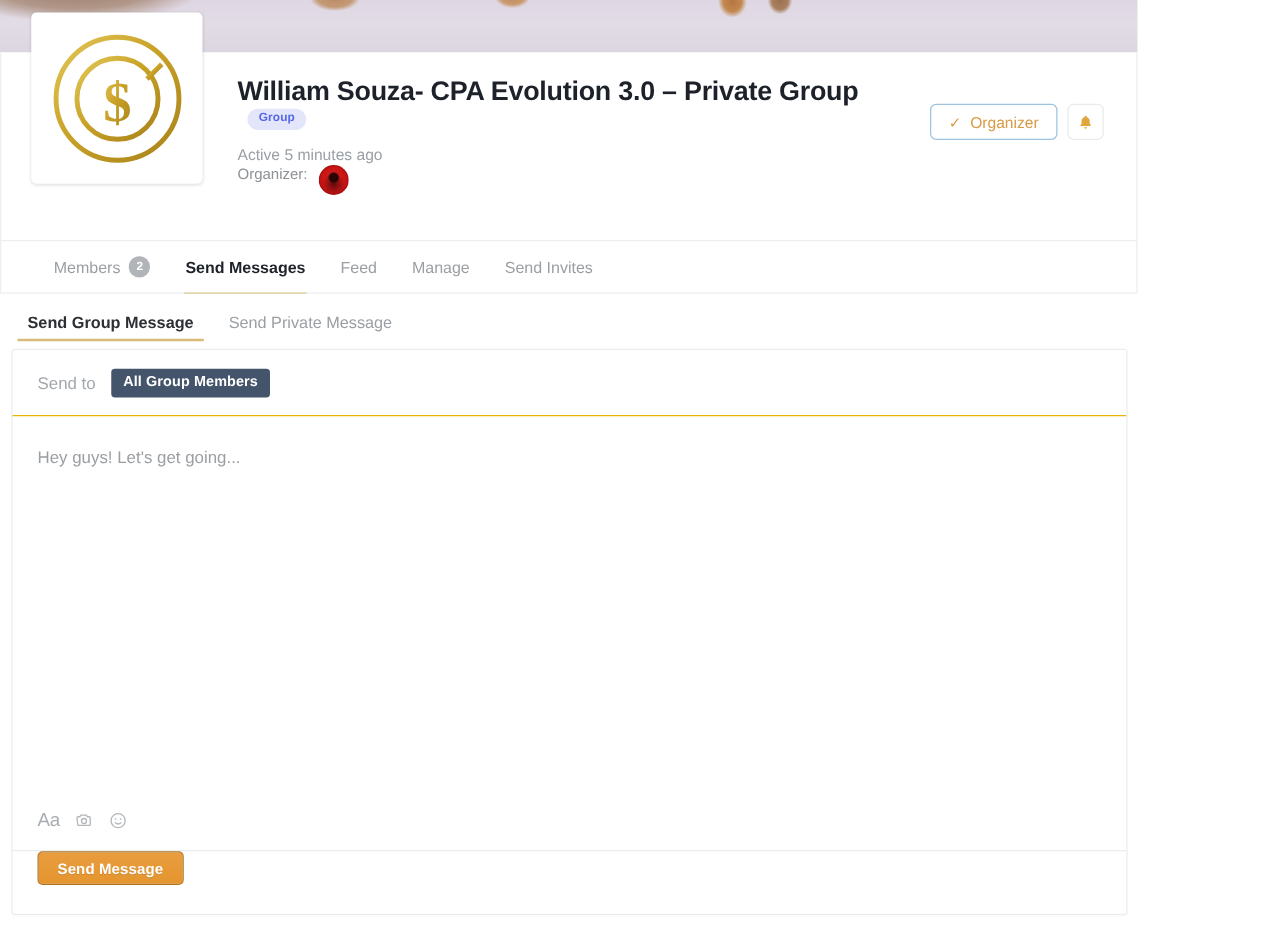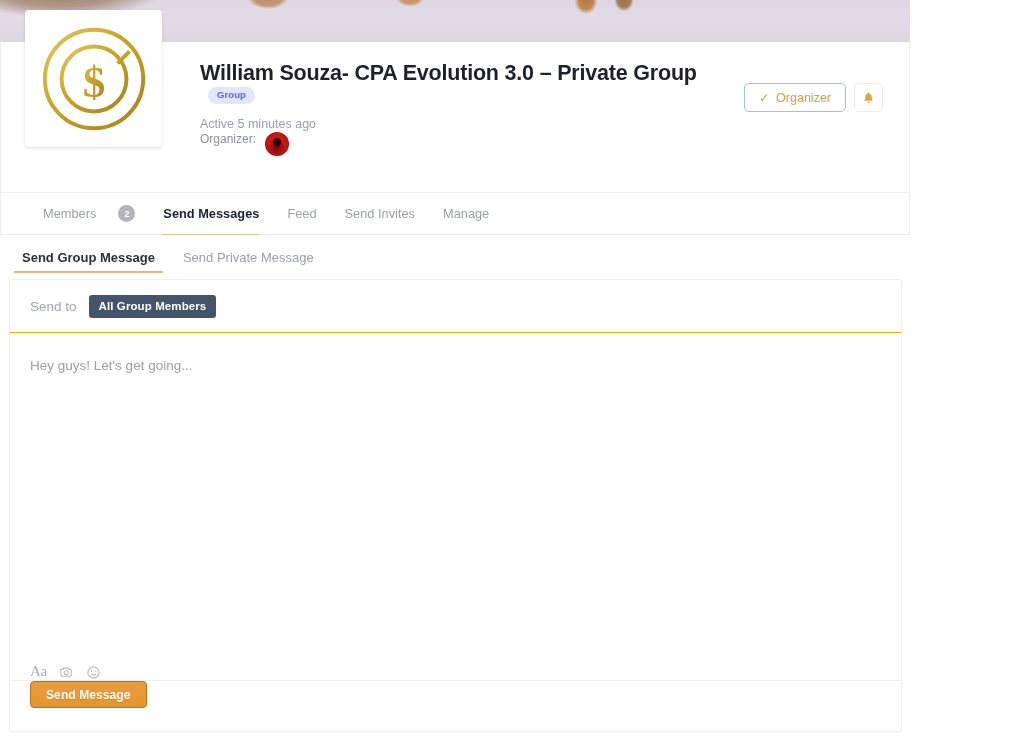--- a/index.html
+++ b/index.html
@@ -67,21 +67,21 @@
     box-shadow: 0 1px 3px rgba(0,0,0,0.14);
     display: flex;
     align-items: center;
     justify-content: center;
     overflow: hidden;
   }
   .avatar-frame svg { display: block; }
 
   .header-text {
     position: absolute;
-    left: 199px;
+    left: 189px;
     top: 17px;
     width: 520px;
   }
 
   .group-title {
     margin: 0;
     font-size: 21.5px;
     font-weight: 700;
     line-height: 28px;
     letter-spacing: -0.2px;
@@ -180,21 +180,21 @@
     border-bottom: 1px solid #e9ebed;
     display: flex;
     align-items: center;
     padding-left: 28px;
     gap: 0;
   }
   .tab {
     position: relative;
     display: flex;
     align-items: center;
-    gap: 22px;
+    gap: 7px;
     height: 43px;
     padding: 0 14px;
     font-size: 12.8px;
     color: #9b9fa4;
     cursor: pointer;
     white-space: nowrap;
   }
   .tab.active { color: #1d2129; font-weight: 700; }
   .tab.active::after {
     content: "";
@@ -292,26 +292,25 @@
     padding: 23px 20px 0;
   }
   .msg-placeholder {
     font-size: 13.5px;
     color: #9b9fa2;
     line-height: 20px;
   }
 
   .composer-tools {
     display: flex;
-    align-items: flex-end;
+    align-items: center;
     gap: 12px;
     height: 48px;
     padding: 0 20px;
     border-bottom: 1px solid #ebedee;
-    font-family: Liberation Serif, serif;
   }
   .tool {
     display: flex;
     align-items: center;
     justify-content: center;
     color: #b3b7bb;
     cursor: pointer;
   }
   .tool-aa {
     font-size: 15px;
@@ -399,24 +398,24 @@
         <span>Members</span>
         <span class="tab-count">2</span>
       </div>
       <div class="tab active">
         <span>Send Messages</span>
       </div>
       <div class="tab">
         <span>Feed</span>
       </div>
       <div class="tab">
+        <span>Manage</span>
+      </div>
+      <div class="tab">
         <span>Send Invites</span>
-      </div>
-      <div class="tab">
-        <span>Manage</span>
       </div>
     </div>
 
     <div class="subtabs">
       <div class="subtab active">
         <span>Send Group Message</span>
       </div>
       <div class="subtab">
         <span>Send Private Message</span>
       </div>

